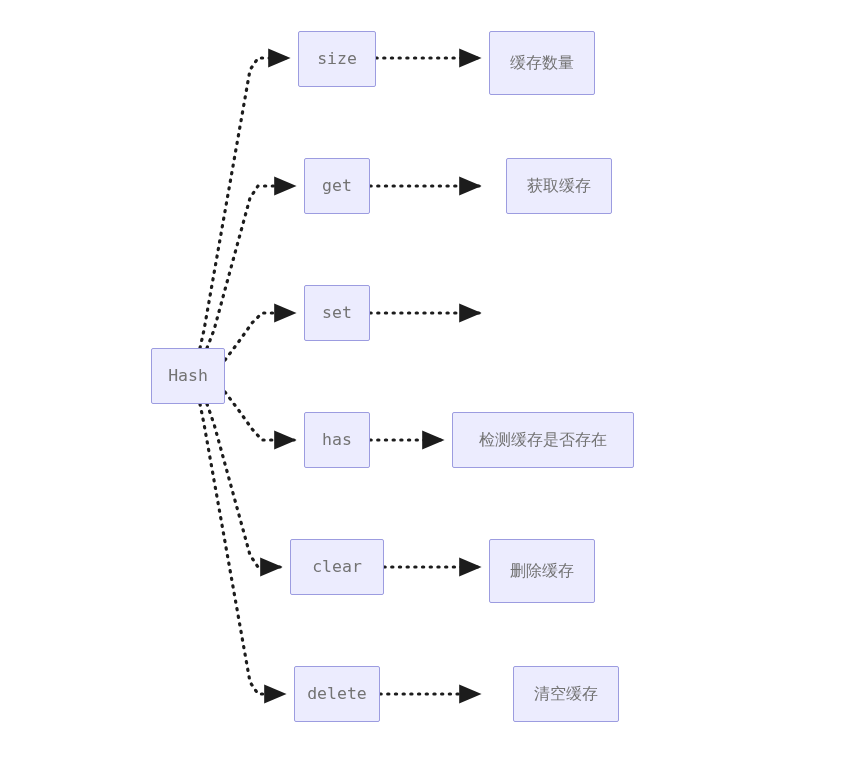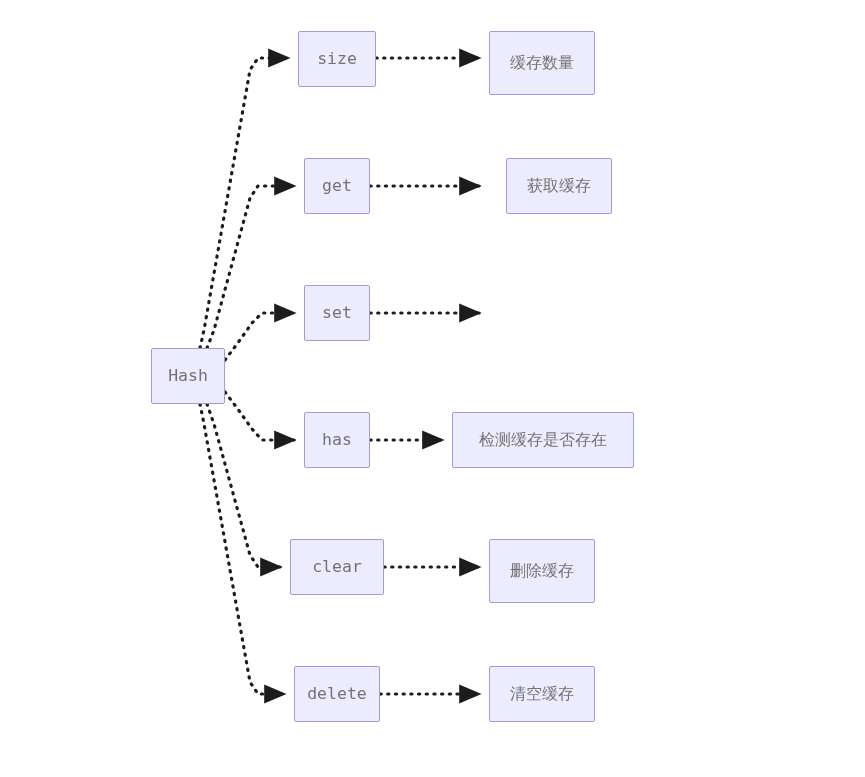--- a/index.html
+++ b/index.html
@@ -88,15 +88,15 @@
 
   <div class="node mono" style="left:304px; top:285px; width:66px; height:56px;">set</div>
 
   <div class="node mono" style="left:304px; top:412px; width:66px; height:56px;">has</div>
   <div class="node cjk" style="left:452px; top:412px; width:182px; height:56px;">检测缓存是否存在</div>
 
   <div class="node mono" style="left:290px; top:539px; width:94px; height:56px;">clear</div>
   <div class="node cjk" style="left:489px; top:539px; width:106px; height:64px;">删除缓存</div>
 
   <div class="node mono" style="left:294px; top:666px; width:86px; height:56px;">delete</div>
-  <div class="node cjk" style="left:489px; top:666px; width:106px; height:56px;">清空缓存</div>
+  <div class="node cjk" style="left:513px; top:666px; width:106px; height:56px;">清空缓存</div>
 
 </div>
 
 </body></html>

